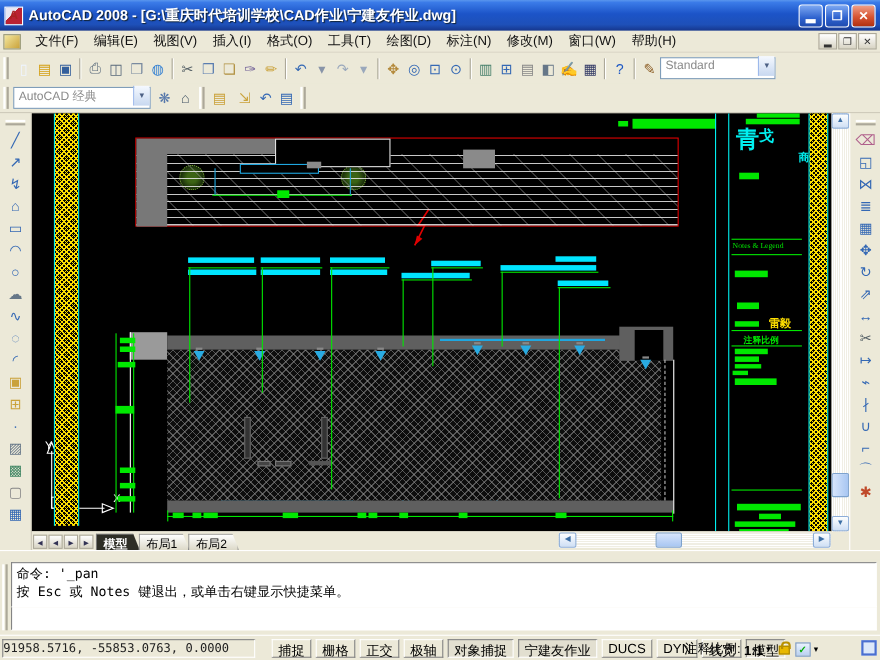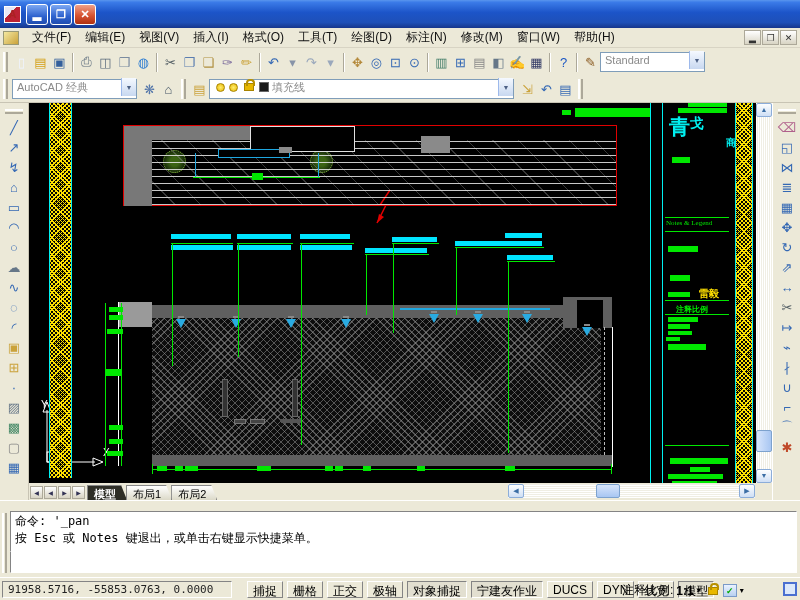--- a/index.html
+++ b/index.html
@@ -106,36 +106,37 @@
   .cmdsplit{position:absolute;left:0;top:500px;width:800px;height:9px;background:#ECE9D8;border-top:1px solid #fff;}
   .cmdwin{position:absolute;left:0;top:509px;width:800px;height:68px;background:#ECE9D8;padding:2px 3px 2px 10px;}
   .cmdgrip{position:absolute;left:2px;top:4px;width:5px;height:60px;border-left:2px solid #fff;border-right:2px solid #aca899;}
   .cmdhist{width:787px;height:41px;background:#fff;border:1px solid;border-color:#848484 #fff #fff #848484;
     font-family:"DejaVu Sans Mono",monospace;font-size:12px;color:#000;padding:1px 4px;line-height:1.45;}
   .cmdin{width:787px;height:21px;background:#fff;border:1px solid;border-color:#848484 #fff #fff #848484;border-top:none;}
 
   
   .statusbar{position:absolute;left:0;top:577px;width:800px;height:23px;background:#ECE9D8;border-top:1px solid #fff;font-size:12px;}
   .coords{position:absolute;left:2px;top:3px;width:230px;height:17px;border:1px solid;border-color:#848484 #fff #fff #848484;
-    font-family:"DejaVu Sans Mono",monospace;font-size:11px;padding:1px 5px;color:#222;background:#ECE9D8;}
+    font-family:"DejaVu Sans Mono",monospace;font-size:11px;padding:1px 0;color:#222;background:#ECE9D8;}
   .sbtns{position:absolute;left:247px;top:3px;display:flex;gap:4px;}
   .sbtn{height:17px;padding:1px 5px;border:1px solid;border-color:#fff #848484 #848484 #fff;background:#ECE9D8;white-space:nowrap;}
   .sbtn.pressed{border-color:#848484 #fff #fff #848484;background:#E2DFD0;}
   .annarea{position:absolute;left:622px;top:4px;display:flex;align-items:center;gap:3px;}
   .abadge{width:14px;height:13px;background:linear-gradient(#eaf2ff,#b8d0f0);border:1px solid #7a9ac8;
     color:#0a0;font-size:9px;font-weight:bold;text-align:center;line-height:12px;}
   .cleanbtn{position:absolute;left:783px;top:4px;width:14px;height:14px;border:2px solid #4a6fd0;background:#dce8fa;}
 </style>
 </head>
 <body>
 
 <div class="app">
 
   <div class="titlebar">
     <span class="appicon">A</span>
+    <span class="wtitle">AutoCAD 2008 - [G:\重庆时代培训学校\CAD作业\宁建友作业.dwg]</span>
     <span class="winbtns">
       <span class="wbtn">▂</span>
       <span class="wbtn">❐</span>
       <span class="wbtn close">✕</span>
     </span>
   </div>
 
   <div class="menubar">
     <span class="mdicon"></span>
     <span id="menu-items"><div class="mitem" style="display: inline-block;">文件(F)</div><div class="mitem" style="display: inline-block;">编辑(E)</div><div class="mitem" style="display: inline-block;">视图(V)</div><div class="mitem" style="display: inline-block;">插入(I)</div><div class="mitem" style="display: inline-block;">格式(O)</div><div class="mitem" style="display: inline-block;">工具(T)</div><div class="mitem" style="display: inline-block;">绘图(D)</div><div class="mitem" style="display: inline-block;">标注(N)</div><div class="mitem" style="display: inline-block;">修改(M)</div><div class="mitem" style="display: inline-block;">窗口(W)</div><div class="mitem" style="display: inline-block;">帮助(H)</div></span>
@@ -198,28 +199,20 @@
       <span class="cbtn">▼</span>
     </span>
     <span id="tb-ws" style="display:inline-flex;align-items:center;margin-left:3px;">
         <div class="ticon" style="color: rgb(85, 119, 170);">❋</div>
         <div class="ticon" style="color: rgb(68, 85, 102);">⌂</div>
       </span>
     <span class="grip"></span>
     <span id="tb-layerdlg" style="display:inline-flex;align-items:center;">
         <div class="ticon" style="color: rgb(202, 162, 58);">▤</div>
       </span>
-    <span class="combo" style="width:305px">
-      <span class="ldot"></span>
-      <span class="ldot"></span>
-      <span class="minilock"></span>
-      <span class="swatch"></span>
-      <span>填充线</span>
-      <span class="cbtn">▼</span>
-    </span>
     <span id="tb-layertools" style="display:inline-flex;align-items:center;margin-left:4px;">
         <div class="ticon" style="color: rgb(202, 162, 58);">⇲</div>
         <div class="ticon" style="color: rgb(52, 104, 180);">↶</div>
         <div class="ticon" style="color: rgb(52, 104, 180);">▤</div>
       </span>
     <span class="grip"></span>
   </div>
 
   <div class="mainrow">
     <div class="sidetb drawtb">

